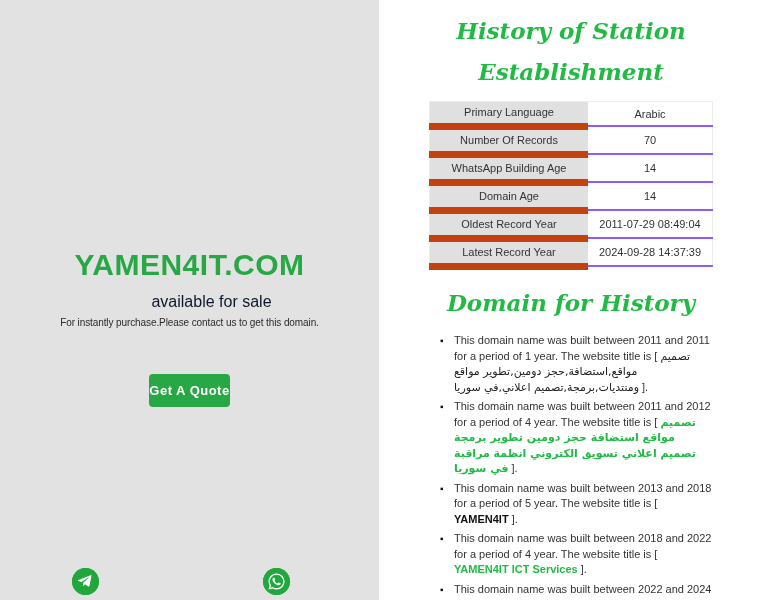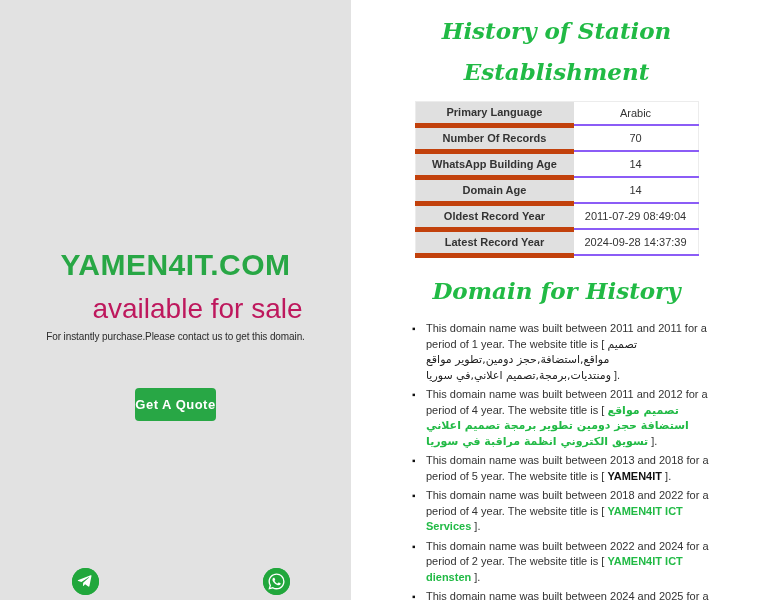--- a/index.html
+++ b/index.html
@@ -5,30 +5,30 @@
   html, body { margin:0; padding:0; }
   body {
     width:760px; height:600px; overflow:hidden;
     display:flex;
     background:#ffffff;
     font-family:"Liberation Sans", sans-serif;
   }
 
   
   .left-panel {
-    width:351px; flex-shrink:0;
+    width:379px; flex-shrink:0;
     background:#e2e2e2;
     position:relative;
     text-align:center;
   }
   .left-inner { padding-top:248px; }
   .domain-title {
     color:#28a745; font-size:30px; font-weight:bold; letter-spacing:.5px;
   }
-  .tagline { font-size:28px; color:#be185d; margin-top:11px;margin-left:44px; }
+  .tagline { font-size:16px; color:#0f172a; margin-top:11px;margin-left:44px; }
   .note { font-size:10px; color:#2b2b2b; margin-top:6px; letter-spacing:-.1px; }
   .quote-btn {
     margin-top:46px; display:inline-block; cursor:pointer;
     background:#28a745; color:#ffffff;
     font-family:"Liberation Sans", sans-serif;
     font-size:13px; font-weight:bold;
     padding:9px 0; border:none; border-radius:4px;
     letter-spacing:.5px;
   }
   .contacts { position:absolute; top:568px; left:0; right:0; height:60px; }
@@ -56,21 +56,21 @@
   .heading-2 { margin:12px auto 10px; }
 
   .stats-table {
     width:284px; margin:0 auto; border-collapse:collapse;
     font-size:11px; color:#333;
     border:1px solid #ececec;
   }
   .stats-table td { height:21px; text-align:center; padding:0 6px; }
   .stats-table td.cell-label {
     background:#e0e0e0; width:146px;
-    border-bottom:5px solid #c2410c; font-weight:bold;
+    border-bottom:7px solid #c2410c; font-weight:normal;
   }
   .stats-table td.cell-value {
     background:#ffffff; border-bottom:2px solid #8b5cf6;
   }
 
   .history-list {
     list-style:none; margin:0; padding:0 0 0 11px;
     font-size:11px; color:#333;
   }
   .history-list li {

